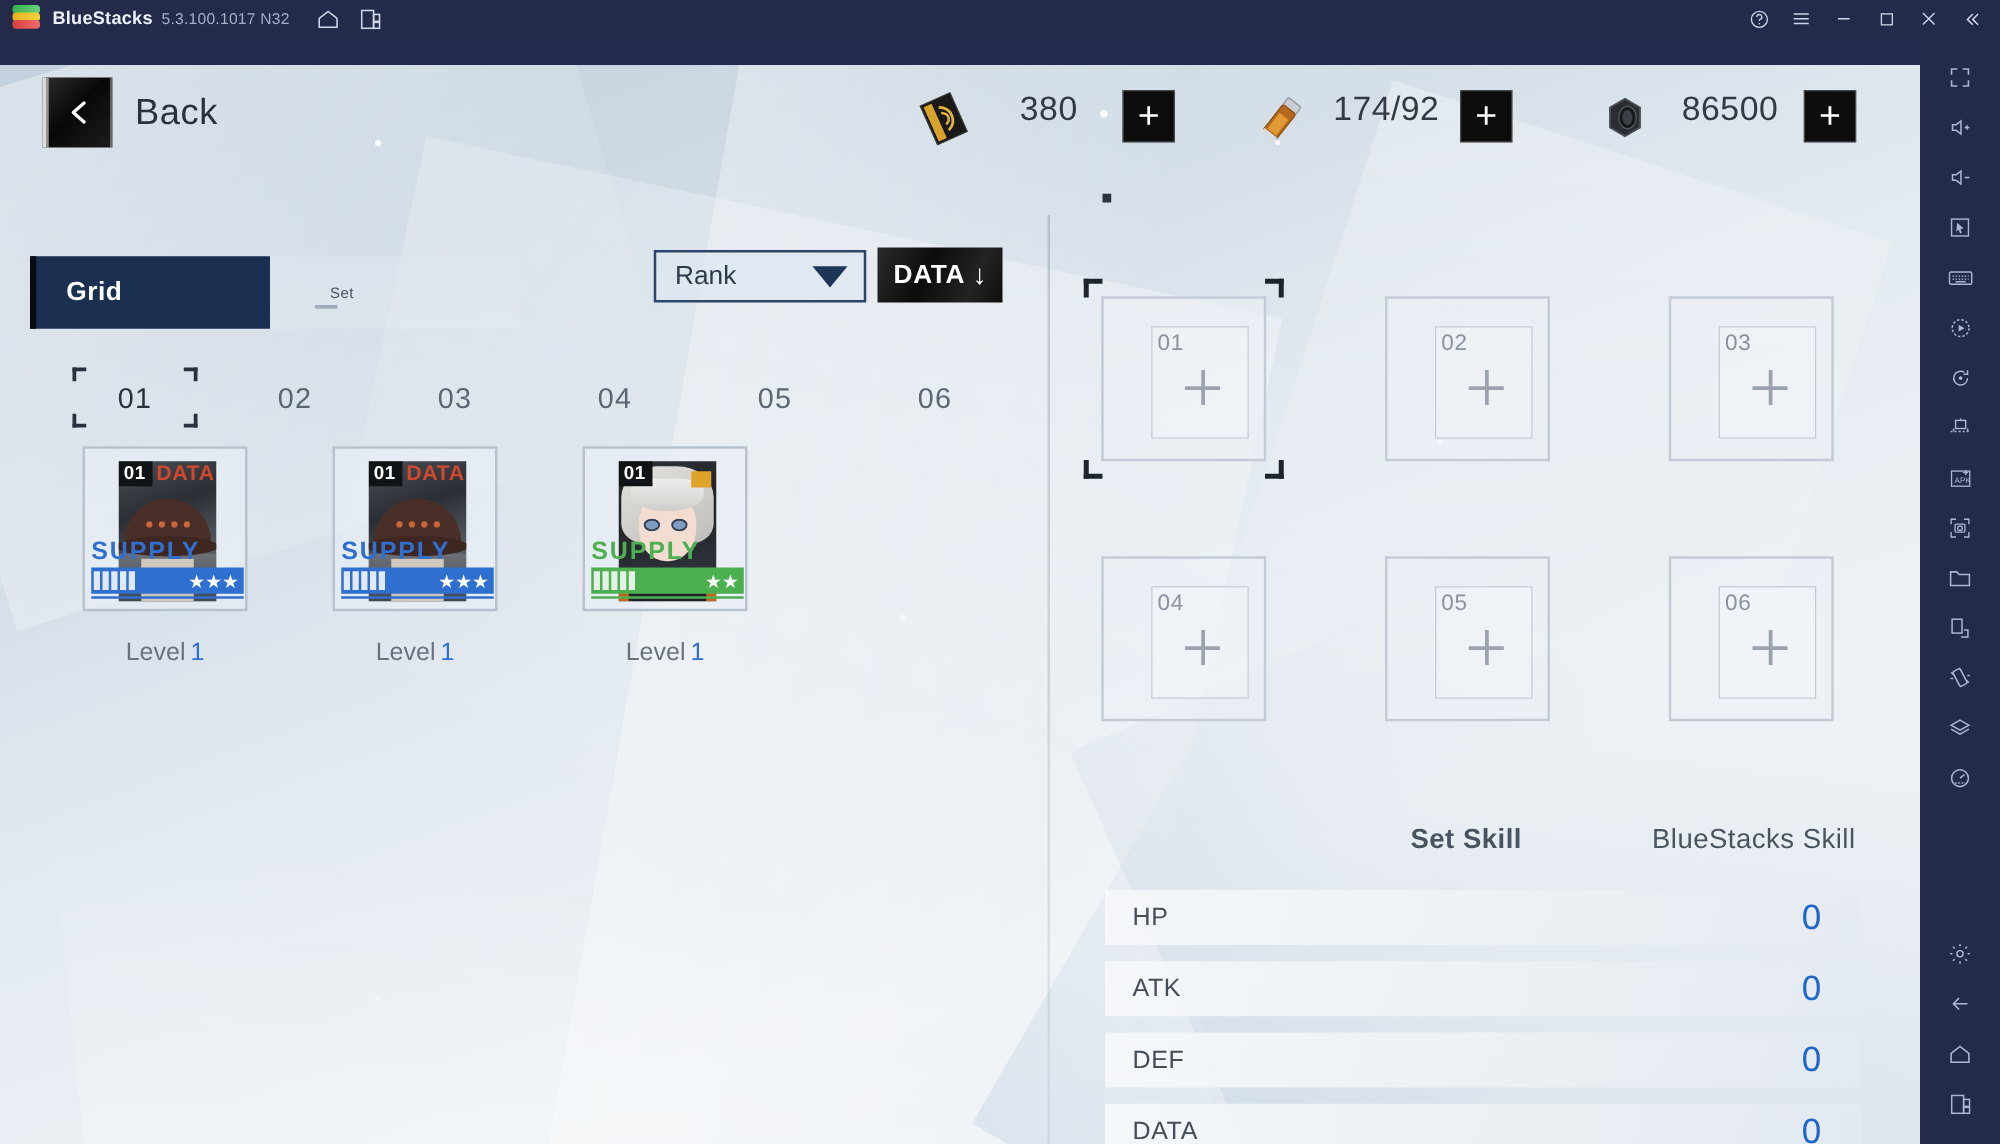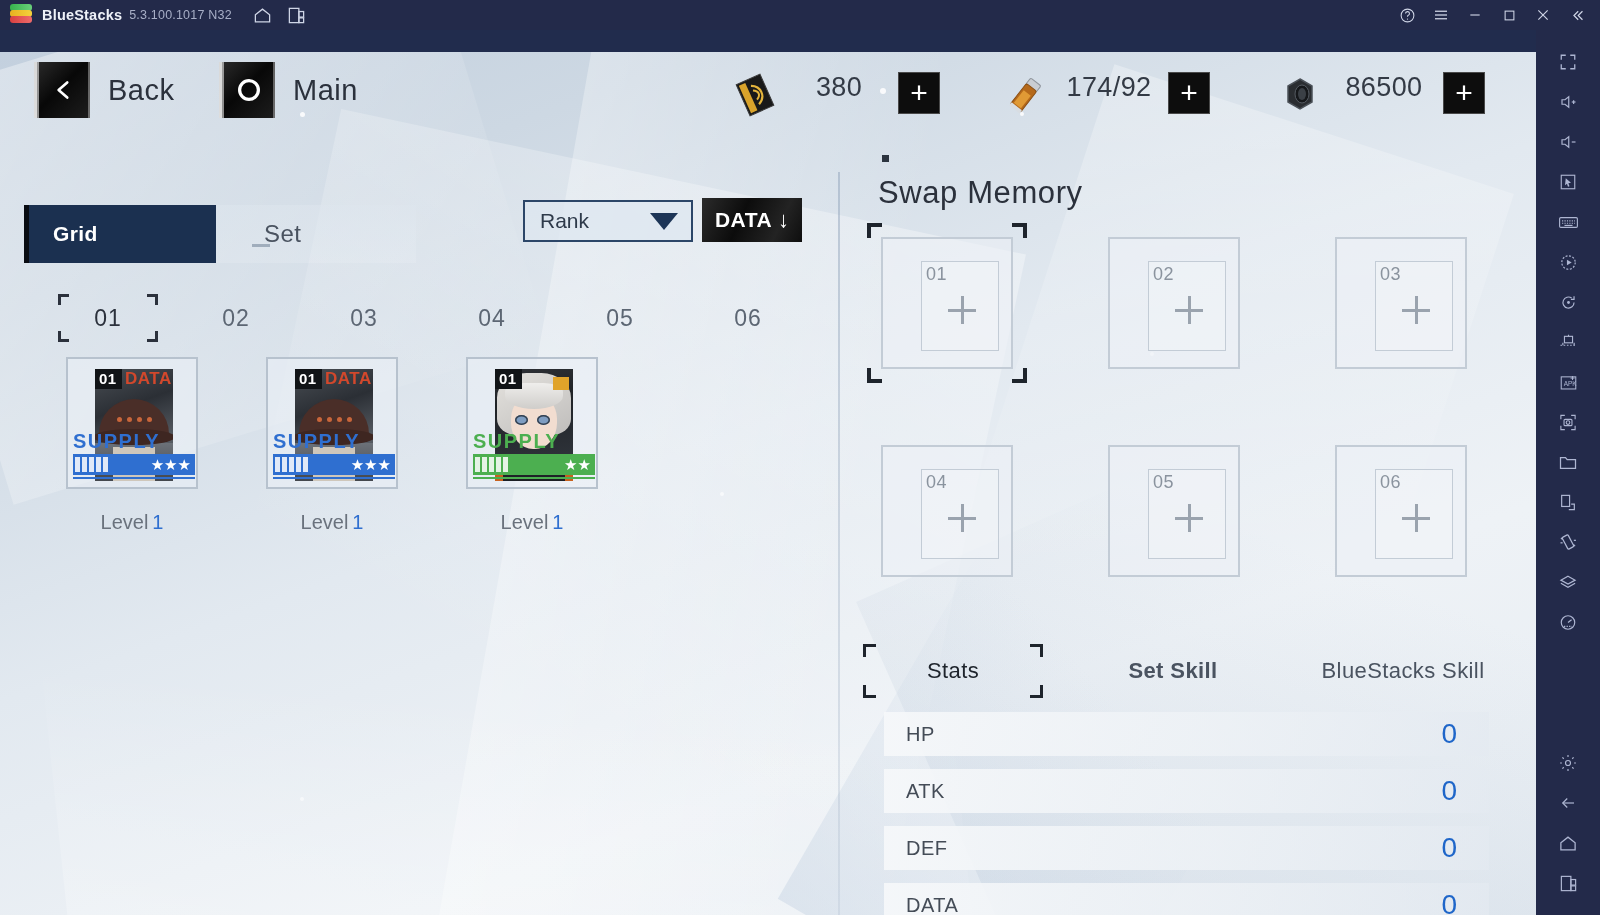--- a/index.html
+++ b/index.html
@@ -120,21 +120,21 @@
     position: absolute; left: 0; top: 0; width: 192px; height: 58px;
     background: #1b3050; border-left: 5px solid #090c12;
     display: flex; align-items: center;
   }
   .tab-grid span { color:#fff; font-size: 21px; font-weight: bold; margin-left: 24px; letter-spacing: .4px;
     font-family:"Liberation Sans Narrow","Liberation Sans",sans-serif; }
   .tab-set {
     position: absolute; left: 192px; top: 0; width: 200px; height: 58px;
     display: flex; align-items: center; background: linear-gradient(180deg,rgba(222,230,238,.55),rgba(236,241,246,.25));
   }
-  .tab-set span { color:#4a5360; font-size: 24px; margin-left: 48px; letter-spacing:.4px;
+  .tab-set span { color:#4a5360; font-size: 12px; margin-left: 48px; letter-spacing:.4px;
     font-family:"Liberation Sans Narrow","Liberation Sans",sans-serif;}
   .tab-tick { position:absolute; left: 228px; top: 39px; width: 18px; height: 3px; background: rgba(120,136,156,.6); }
 
   
   #dropdown {
     position: absolute; left: 521px; top: 28px; width: 170px; height: 42px;
     background: rgba(222,231,240,.75); border: 2px solid #2c4668;
     display: flex; align-items: center;
   }
   #dropdown .dd-label { font-size: 21px; color: #2e3a4a; margin-left: 15px;
@@ -385,28 +385,20 @@
   <div class="sparkle" style="left:300px;top:745px;width:4px;height:4px;opacity:.55"></div>
 
   <div id="topnav">
     <div class="navbtn" id="btn-back">
       <div class="sqr">
         <svg width="26" height="30" viewBox="0 0 24 24" fill="none" stroke="#ffffff" stroke-width="2.4" stroke-linecap="round" stroke-linejoin="round">
           <polyline points="15,5 7,12 15,19"></polyline>
         </svg>
       </div>
       <span class="lbl">Back</span>
-    </div>
-    <div class="navbtn" id="btn-main">
-      <div class="sqr">
-        <svg width="30" height="30" viewBox="0 0 24 24" fill="none" stroke="#ffffff" stroke-width="2.6">
-            <circle cx="12" cy="12" r="7.5"></circle>
-          </svg>
-      </div>
-      <span class="lbl">Main</span>
     </div>
 
     <div class="cur" id="cur-ticket">
       <div class="cicon">
         <svg width="48" height="44" viewBox="0 0 48 44">
           <g transform="rotate(-24 24 22)">
             <rect x="11" y="5" width="26" height="34" fill="#191919" stroke="#3a3a3a"></rect>
             <rect x="13" y="7" width="7" height="30" fill="#d9a32b"></rect>
             <path d="M24 12 q7 3 7 10 q0 7 -7 10" fill="none" stroke="#e3b43c" stroke-width="2.2"></path>
             <path d="M24 17 q4 2 4 5 q0 3 -4 5" fill="none" stroke="#e3b43c" stroke-width="2"></path>
@@ -580,21 +572,20 @@
               <div class="stars">★★</div>
             </div>
             <div class="rbar-underline" style="background: rgb(76, 175, 80);"></div>
           </div>
           <div class="lvl"><span>Level</span><b>1</b></div>
         </div>
       </div>
   </div>
 
   <div id="rightpanel">
-    <div id="swaptitle">Swap Memory</div>
     <div id="swapslots">
         <div class="sslot" style="left: 33px; top: 55px;">
           <div class="sbox">
             <div class="inner">
               <span class="snum">01</span>
               <span class="splus"></span>
             </div>
           </div>
           <span class="sbrk tl"></span>
           <span class="sbrk tr"></span>
@@ -636,27 +627,20 @@
         <div class="sslot" style="left: 487px; top: 263px;">
           <div class="sbox">
             <div class="inner">
               <span class="snum">06</span>
               <span class="splus"></span>
             </div>
           </div>
         </div>
       </div>
     <div id="stattabs">
-        <div class="stab active" style="left: 20px; width: 190px;">
-          <span>Stats</span>
-          <span class="sbrk2 tl"></span>
-          <span class="sbrk2 tr"></span>
-          <span class="sbrk2 bl"></span>
-          <span class="sbrk2 br"></span>
-        </div>
         <div class="stab" style="left: 255px; width: 160px; font-weight: bold;">
           <span>Set Skill</span>
         </div>
         <div class="stab" style="left: 440px; width: 250px;">
           <span>BlueStacks Skill</span>
         </div>
       </div>
     <div id="statlist">
         <div class="srow">
           <span class="sname">HP</span>

